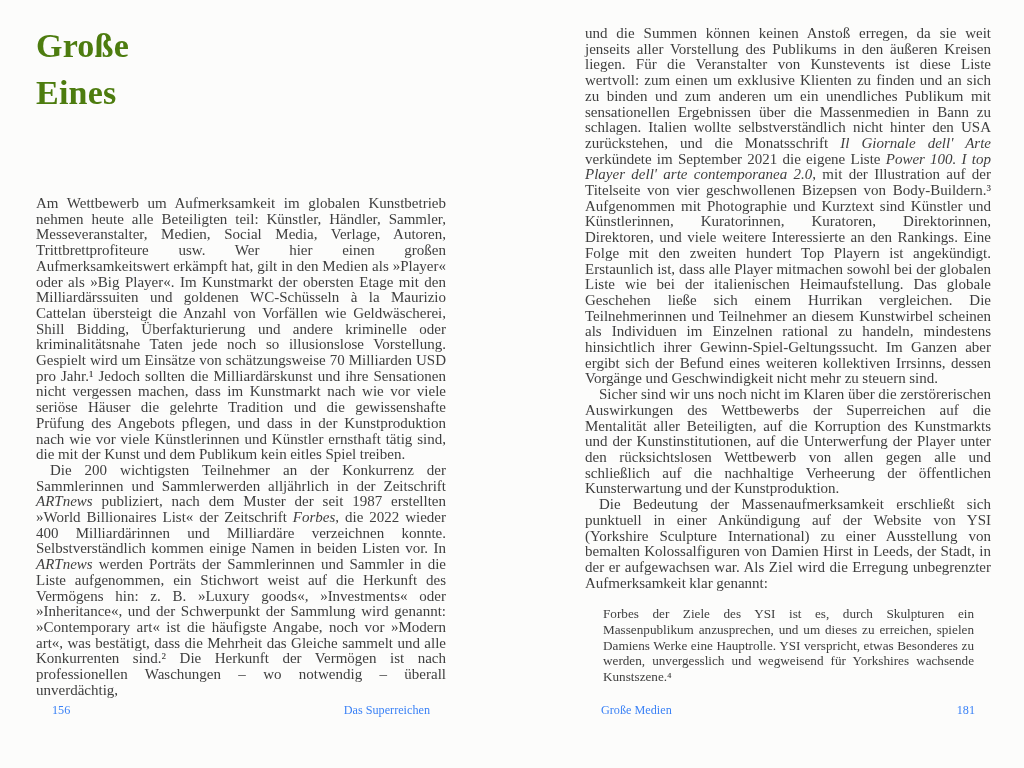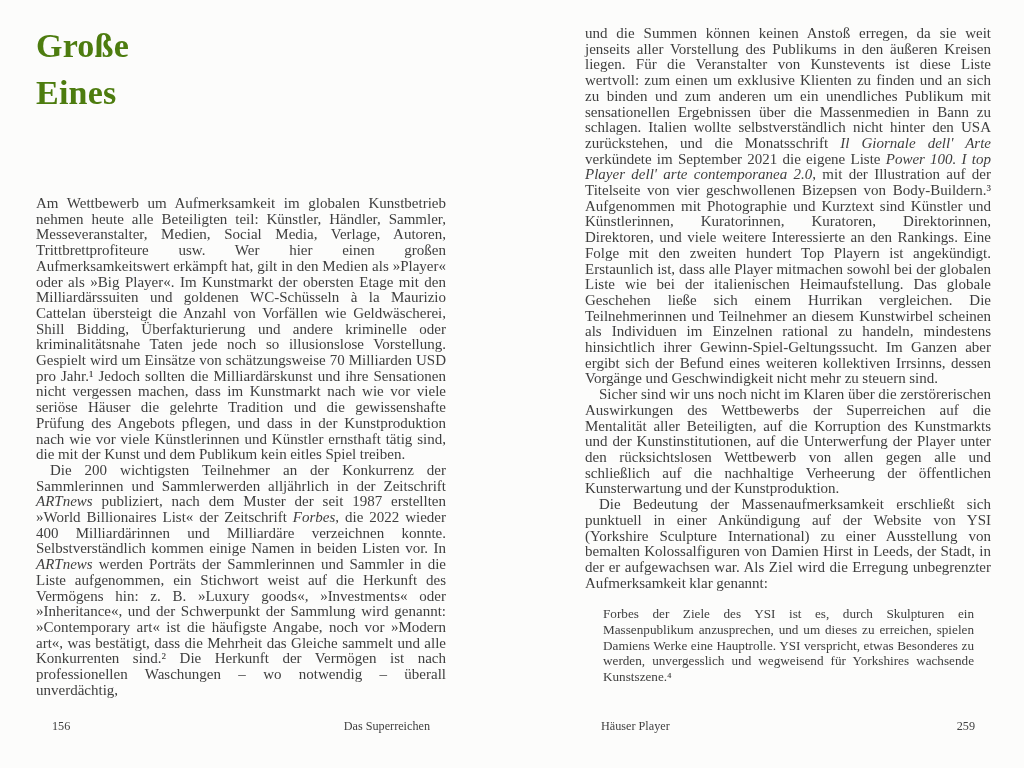--- a/index.html
+++ b/index.html
@@ -53,29 +53,29 @@
     margin: 15px 17px 0 18px;
     font-size: 13.2px;
     line-height: 15.7px;
     text-align: justify;
     hyphens: auto;
     -webkit-hyphens: auto;
   }
 
   .page-footer {
     position: absolute;
-    top: 719px;
+    top: 703px;
     left: 0;
     right: 0;
     display: flex;
     justify-content: space-between;
     align-items: baseline;
     font-size: 12.2px;
     line-height: 14px;
-    color: #404040;
+    color: #3b82f6;
     padding: 0 16px;
   }
 </style>
 </head>
 <body>
 
 <div class="spread">
 
   <section class="page page-left">
     <h1 class="chapter-title">
@@ -93,18 +93,18 @@
   </section>
 
   <section class="page page-right">
     <div class="body-text">
         <p>und die Summen können keinen Anstoß erregen, da sie weit jenseits aller Vorstellung des Publikums in den äußeren Kreisen liegen. Für die Veranstalter von Kunstevents ist diese Liste wertvoll: zum einen um exklusive Klienten zu finden und an sich zu binden und zum anderen um ein unendliches Publikum mit sensationellen Ergebnissen über die Massenmedien in Bann zu schlagen. Italien wollte selbstverständlich nicht hinter den USA zurückstehen, und die Monatsschrift <i>Il Giornale dell' Arte</i> verkündete im September 2021 die eigene Liste <i>Power 100. I top Player dell' arte contemporanea 2.0</i>, mit der Illustration auf der Titelseite von vier geschwollenen Bizepsen von Body-Buildern.³ Aufgenommen mit Photographie und Kurztext sind Künstler und Künstlerinnen, Kuratorinnen, Kuratoren, Direktorinnen, Direktoren, und viele weitere Interessierte an den Rankings. Eine Folge mit den zweiten hundert Top Playern ist angekündigt. Erstaunlich ist, dass alle Player mitmachen sowohl bei der globalen Liste wie bei der italienischen Heimaufstellung. Das globale Geschehen ließe sich einem Hurrikan vergleichen. Die Teilnehmerinnen und Teilnehmer an diesem Kunstwirbel scheinen als Individuen im Einzelnen rational zu handeln, mindestens hinsichtlich ihrer Gewinn-Spiel-Geltungssucht. Im Ganzen aber ergibt sich der Befund eines weiteren kollektiven Irrsinns, dessen Vorgänge und Geschwindigkeit nicht mehr zu steuern sind.</p>
         <p class="indent">Sicher sind wir uns noch nicht im Klaren über die zerstörerischen Auswirkungen des Wettbewerbs der Superreichen auf die Mentalität aller Beteiligten, auf die Korruption des Kunstmarkts und der Kunstinstitutionen, auf die Unterwerfung der Player unter den rücksichtslosen Wettbewerb von allen gegen alle und schließlich auf die nachhaltige Verheerung der öffentlichen Kunsterwartung und der Kunstproduktion.</p>
         <p class="indent">Die Bedeutung der Massenaufmerksamkeit erschließt sich punktuell in einer Ankündigung auf der Website von YSI (Yorkshire Sculpture International) zu einer Ausstellung von bemalten Kolossalfiguren von Damien Hirst in Leeds, der Stadt, in der er aufgewachsen war. Als Ziel wird die Erregung unbegrenzter Aufmerksamkeit klar genannt:</p>
       </div>
     <blockquote class="quote-block">Forbes der Ziele des YSI ist es, durch Skulpturen ein Massenpublikum anzusprechen, und um dieses zu erreichen, spielen Damiens Werke eine Hauptrolle. YSI verspricht, etwas Besonderes zu werden, unvergesslich und wegweisend für Yorkshires wachsende Kunstszene.⁴</blockquote>
     <footer class="page-footer">
-      <span>Häuser Player</span>
-      <span>259</span>
+      <span>Große Medien</span>
+      <span>181</span>
     </footer>
   </section>
 
 </div>
 
 </body></html>

